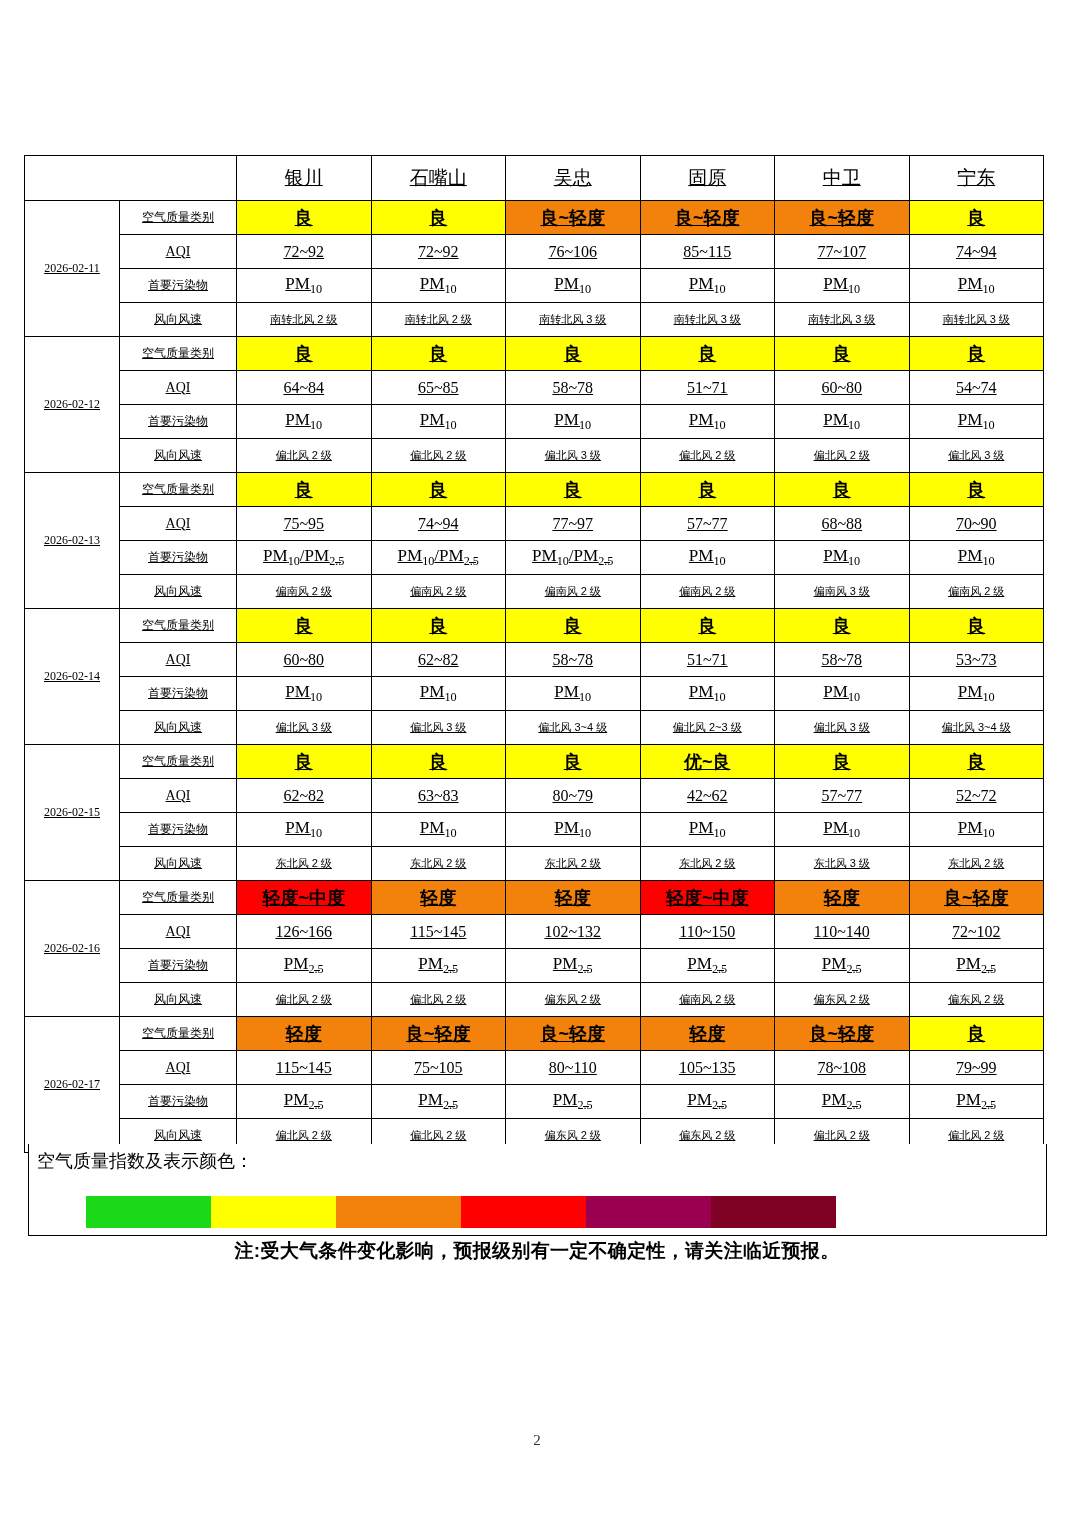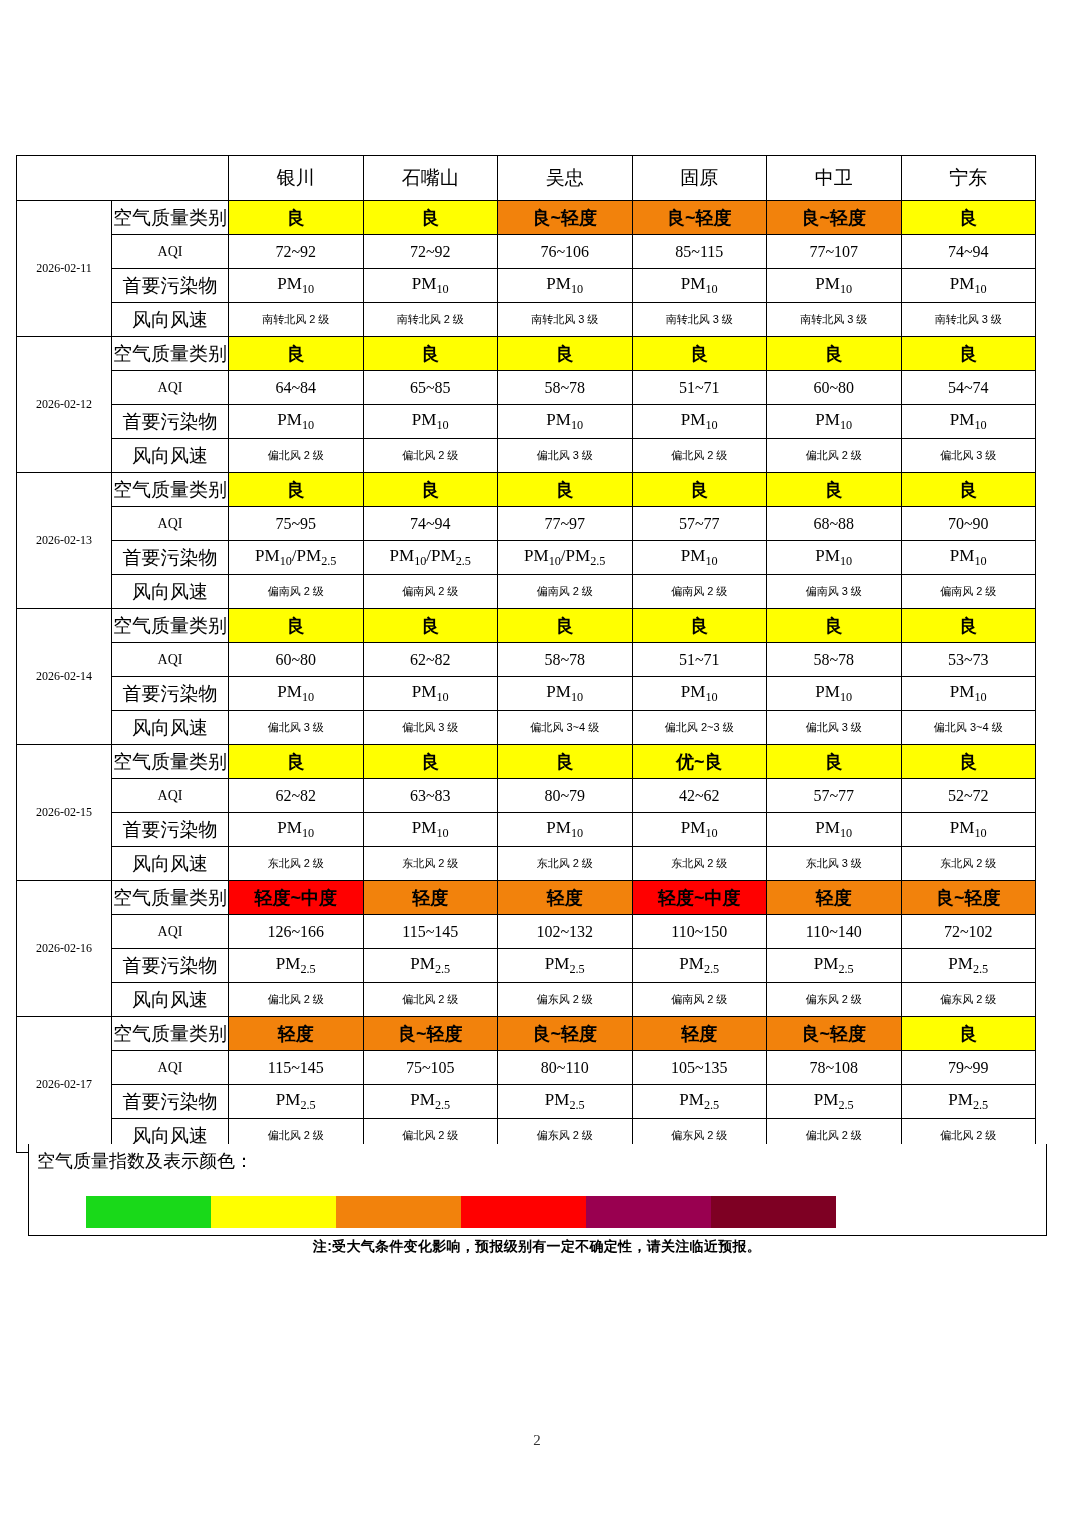--- a/index.html
+++ b/index.html
@@ -16,25 +16,26 @@
     overflow: hidden;
   }
   .page {
     position: absolute;
     left: 0; top: 0;
     width: 1074px;
     height: 1520px;
   }
   table.aqi {
     position: absolute;
-    left: 16px;
+    left: 24px;
     top: 155px;
     width: 1019px;
     border-collapse: collapse;
     table-layout: fixed;
+    text-decoration: underline;
   }
   table.aqi td, table.aqi th {
     border: 1px solid #000000;
     padding: 0;
     text-align: center;
     vertical-align: middle;
     font-weight: normal;
   }
   col.c-date  { width: 95px; }
   col.c-label { width: 117px; }
@@ -47,21 +48,21 @@
     font-family: "Liberation Sans", "DejaVu Sans", sans-serif;
     font-size: 19px;
     background: #ffffff;
   }
   .date-cell {
     font-size: 12px;
     font-family: "Liberation Serif", serif;
     background: #ffffff;
   }
   .row-label {
-    font-size: 19px;
+    font-size: 12px;
     font-family: "Liberation Sans", "DejaVu Sans", sans-serif;
     background: #ffffff;
     height: 33px;
   }
   .row-label.serif {
     font-family: "Liberation Serif", serif;
     font-size: 14px;
   }
   
   tr.r-cat td.val {
@@ -141,21 +142,21 @@
   }
   .legend-bar .swatch { flex: 1 1 0; height: 100%; }
 
   .note {
     position: absolute;
     left: 0;
     top: 1238px;
     width: 1074px;
     text-align: center;
     font-family: "Liberation Sans", "DejaVu Sans", sans-serif;
-    font-size: 14px;
+    font-size: 19px;
     font-weight: bold;
     letter-spacing: 0.3px;
   }
   .page-number {
     position: absolute;
     left: 0;
     top: 1432px;
     width: 1074px;
     text-align: center;
     font-family: "Liberation Serif", serif;

